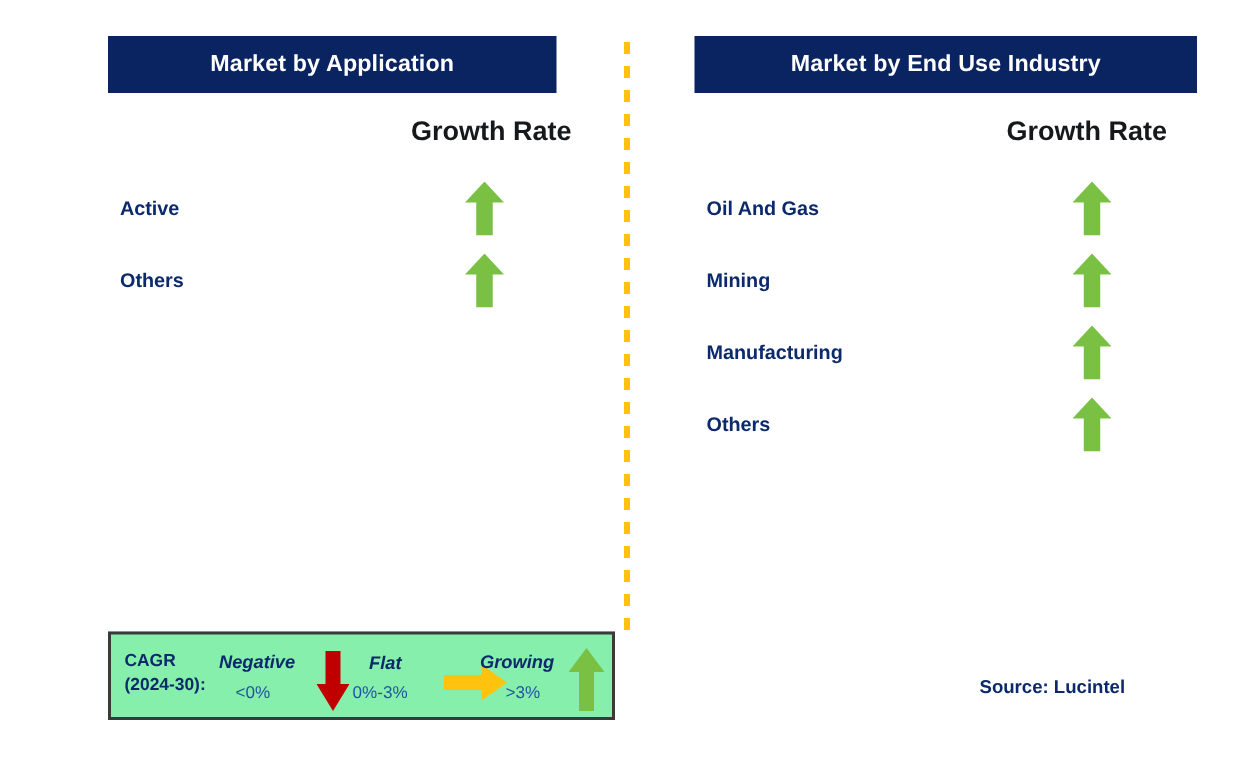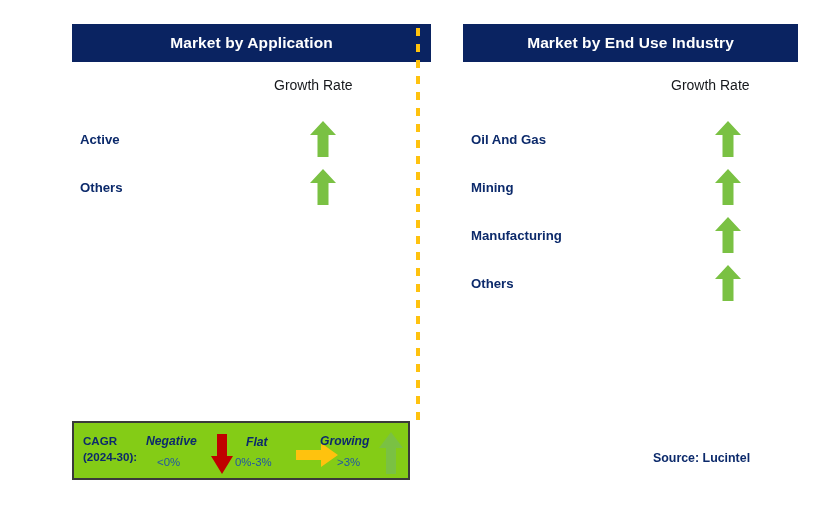--- a/index.html
+++ b/index.html
@@ -13,38 +13,38 @@
     position: relative;
     font-family: "Liberation Sans", sans-serif;
     overflow: hidden;
   }
 
   
   .panel {
     position: absolute;
     top: 24px;
   }
-  #panel-application { left: 72px; width: 359px; }
+  #panel-application { left: 72px; width: 299px; }
   #panel-enduse      { left: 463px; width: 335px; }
 
   .panel-header {
     background: #0a2361;
     color: #ffffff;
     font-size: 15.5px;
     font-weight: bold;
     text-align: center;
     line-height: 38px;
     height: 38px;
     letter-spacing: 0.1px;
   }
 
   .growth-rate-label {
     position: absolute;
-    font-size: 14px;
-    font-weight: normal;
+    font-size: 18px;
+    font-weight: bold;
     color: #16181c;
     white-space: nowrap;
   }
   #growth-rate-left  { left: 274px; top: 77px; }
   #growth-rate-right { left: 671px; top: 77px; }
 
   
   .rows {
     position: absolute;
     top: 0;
@@ -95,21 +95,21 @@
   }
 
   
   #legend {
     position: absolute;
     left: 72px;
     top: 421px;
     width: 338px;
     height: 59px;
     border: 2px solid #3a3a3a;
-    background: #84cc16;
+    background: #86efac;
     box-sizing: border-box;
   }
   .legend-title {
     position: absolute;
     left: 9px;
     top: 10px;
     font-size: 11.6px;
     font-weight: bold;
     color: #0c2a6b;
     line-height: 16px;

